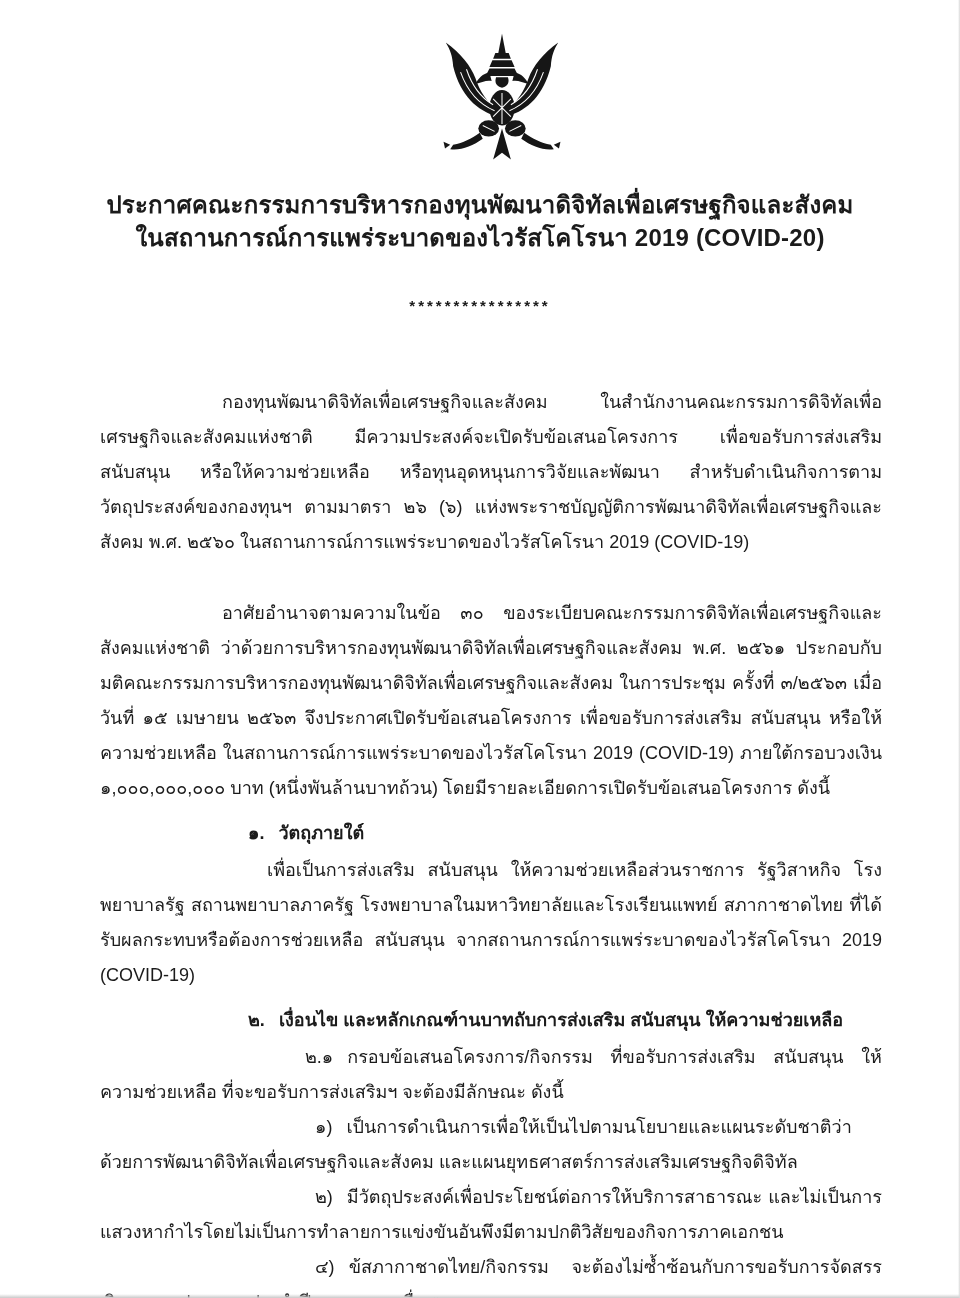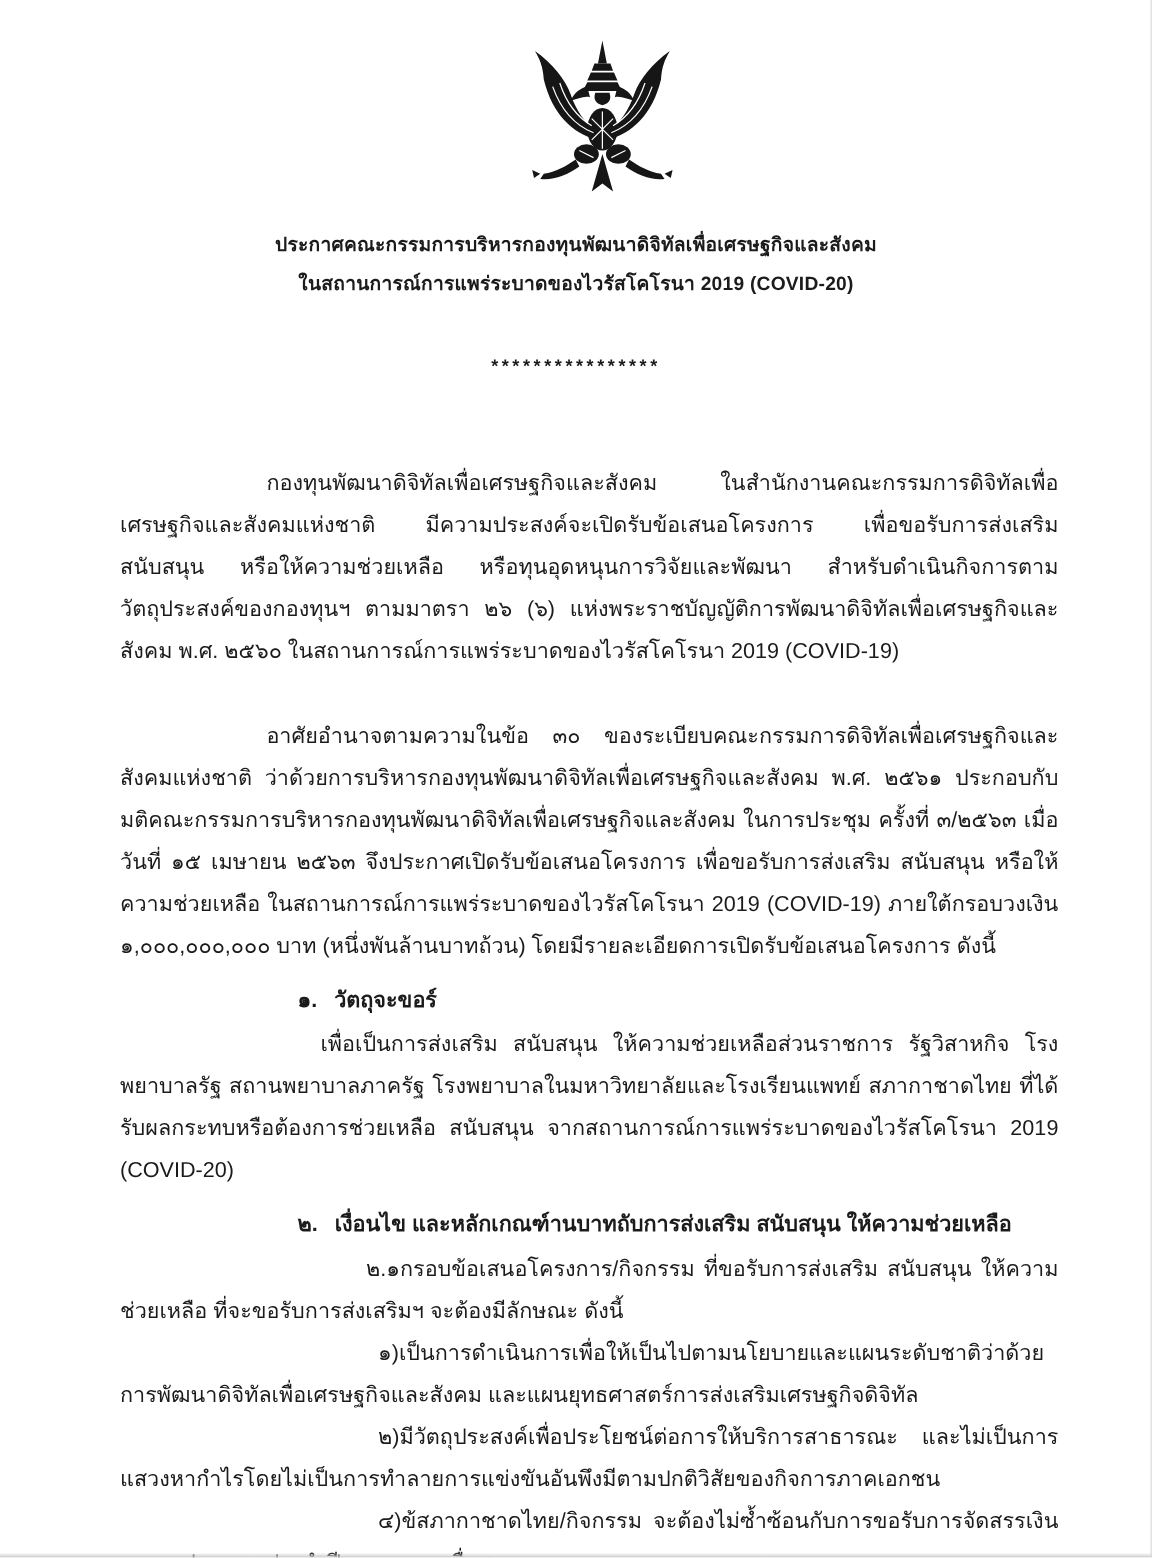--- a/index.html
+++ b/index.html
@@ -14,21 +14,21 @@
   }
   .emblem{
     position:absolute;top:33px;left:428px;
     width:148px;height:142px;
   }
   .emblem svg{width:100%;height:100%;}
   .title-block{
     position:absolute;top:188px;left:40px;right:40px;
     text-align:center;
     font-weight:bold;
-    font-size:16px;line-height:33px;
+    font-size:24px;line-height:33px;
     letter-spacing:.2px;
   }
   .stars{
     position:absolute;top:297px;left:0;right:0;
     text-align:center;
     font-weight:bold;
     font-size:15px;letter-spacing:3px;
   }
   .body{
     position:absolute;top:349px;left:100px;width:782px;
@@ -39,21 +39,21 @@
   .para.indent-1{text-indent:122px;margin-top:36px;}
   .para.indent-2{text-indent:167px;}
   .para.indent-3{text-indent:205px;}
   .para.indent-4{text-indent:215px;}
   .sec-head{
     font-weight:bold;
     margin:6px 0 2px 148px !important;
     text-align:left;
   }
   .sec-head .num{margin-right:14px;}
-  .para .num{}
+  .para .num{margin-right:14px;}
   .gap-after{margin-bottom:10px !important;}
   .gap-after-sm{margin-bottom:4px !important;}
   b{font-weight:normal;}
   .scan-edge-bottom{
     position:absolute;left:0;right:0;bottom:0;height:4px;
     background:linear-gradient(to bottom,rgba(255,255,255,0),#c9c9c9);
   }
   .scan-edge-right{
     position:absolute;top:0;bottom:0;right:0;width:2px;
     background:linear-gradient(to right,rgba(255,255,255,0),#d9d9d9);
@@ -113,24 +113,24 @@
 
   <div class="stars">****************</div>
 
   <div class="body">
 
     <p class="para indent-1 gap-after-sm">กองทุนพัฒนาดิจิทัลเพื่อเศรษฐกิจและสังคม ในสำนักงานคณะกรรมการดิจิทัลเพื่อเศรษฐกิจและสังคมแห่งชาติ มีความประสงค์จะเปิดรับข้อเสนอโครงการ เพื่อขอรับการส่งเสริม สนับสนุน หรือให้ความช่วยเหลือ หรือทุนอุดหนุนการวิจัยและพัฒนา สำหรับดำเนินกิจการตามวัตถุประสงค์ของกองทุนฯ ตามมาตรา ๒๖ (๖) แห่งพระราชบัญญัติการพัฒนาดิจิทัลเพื่อเศรษฐกิจและสังคม พ.ศ. ๒๕๖๐ ในสถานการณ์การแพร่ระบาดของไวรัสโคโรนา 2019 (COVID-19)</p>
 
     <p class="para indent-1 gap-after">อาศัยอำนาจตามความในข้อ ๓๐ ของระเบียบคณะกรรมการดิจิทัลเพื่อเศรษฐกิจและสังคมแห่งชาติ ว่าด้วยการบริหารกองทุนพัฒนาดิจิทัลเพื่อเศรษฐกิจและสังคม พ.ศ. ๒๕๖๑ ประกอบกับมติคณะกรรมการบริหารกองทุนพัฒนาดิจิทัลเพื่อเศรษฐกิจและสังคม ในการประชุม ครั้งที่ ๓/๒๕๖๓ เมื่อวันที่ ๑๕ เมษายน ๒๕๖๓ จึงประกาศเปิดรับข้อเสนอโครงการ เพื่อขอรับการส่งเสริม สนับสนุน หรือให้ความช่วยเหลือ ในสถานการณ์การแพร่ระบาดของไวรัสโคโรนา 2019 (COVID-19) ภายใต้กรอบวงเงิน ๑,๐๐๐,๐๐๐,๐๐๐ บาท (หนึ่งพันล้านบาทถ้วน) โดยมีรายละเอียดการเปิดรับข้อเสนอโครงการ ดังนี้</p>
 
     <p class="sec-head">
-      <span class="num">๑.</span><span>วัตถุจะขอร์</span>
+      <span class="num">๑.</span><span>วัตถุภายใต์</span>
     </p>
 
-    <p class="para indent-2 gap-after">เพื่อเป็นการส่งเสริม สนับสนุน ให้ความช่วยเหลือส่วนราชการ รัฐวิสาหกิจ โรงพยาบาลรัฐ สถานพยาบาลภาครัฐ โรงพยาบาลในมหาวิทยาลัยและโรงเรียนแพทย์ สภากาชาดไทย ที่ได้รับผลกระทบหรือต้องการช่วยเหลือ สนับสนุน จากสถานการณ์การแพร่ระบาดของไวรัสโคโรนา 2019 (COVID-20)</p>
+    <p class="para indent-2 gap-after">เพื่อเป็นการส่งเสริม สนับสนุน ให้ความช่วยเหลือส่วนราชการ รัฐวิสาหกิจ โรงพยาบาลรัฐ สถานพยาบาลภาครัฐ โรงพยาบาลในมหาวิทยาลัยและโรงเรียนแพทย์ สภากาชาดไทย ที่ได้รับผลกระทบหรือต้องการช่วยเหลือ สนับสนุน จากสถานการณ์การแพร่ระบาดของไวรัสโคโรนา 2019 (COVID-19)</p>
 
     <p class="sec-head">
       <span class="num">๒.</span><span>เงื่อนไข และหลักเกณฑ์านบาทถับการส่งเสริม สนับสนุน ให้ความช่วยเหลือ</span>
     </p>
 
     <p class="para indent-3">
       <span class="num">๒.๑</span><span>กรอบข้อเสนอโครงการ/กิจกรรม ที่ขอรับการส่งเสริม สนับสนุน ให้ความช่วยเหลือ ที่จะขอรับการส่งเสริมฯ จะต้องมีลักษณะ ดังนี้</span>
     </p>
 
     <p class="para indent-4">

